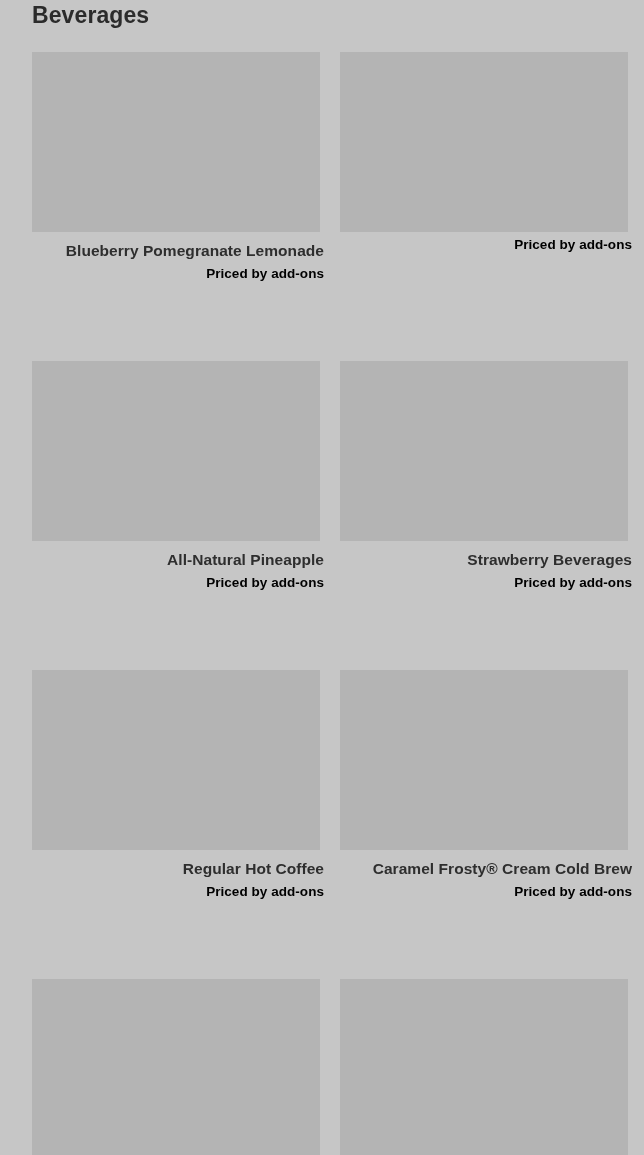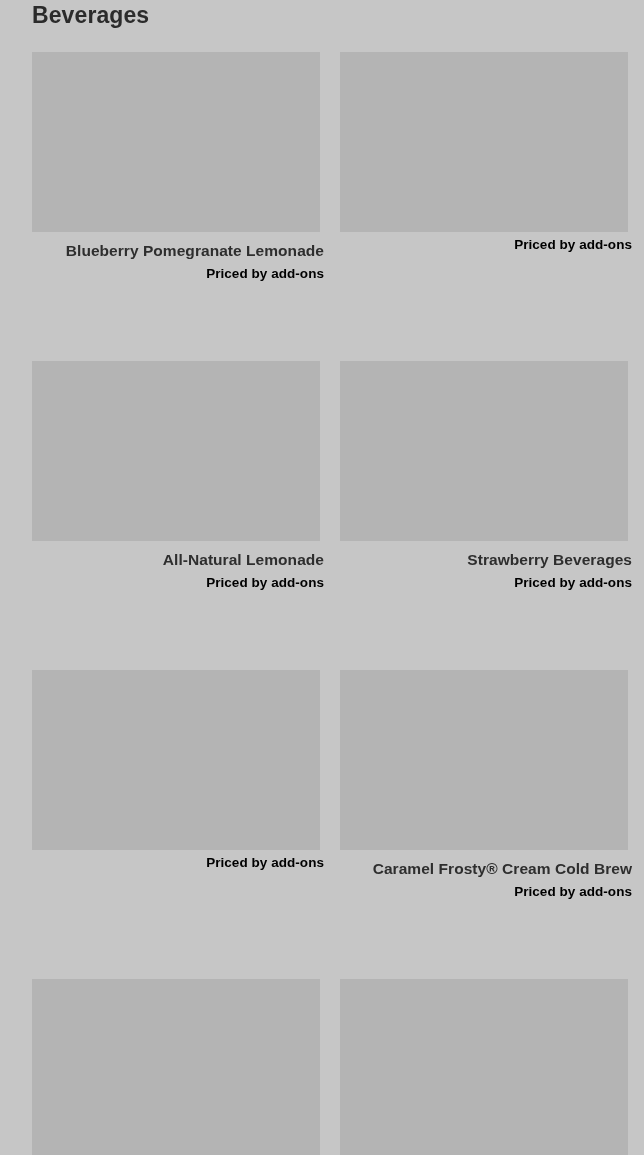--- a/index.html
+++ b/index.html
@@ -93,32 +93,33 @@
       <div class="product-price-note">Priced by add-ons</div>
     </div>
 
     <div class="product-card">
       <div class="product-thumb"></div>
       <div class="product-price-note">Priced by add-ons</div>
     </div>
 
     <div class="product-card">
       <div class="product-thumb"></div>
-      <div class="product-title">All-Natural Lemonade</div>
+      <div class="product-title">All-Natural Pineapple</div>
       <div class="product-price-note">Priced by add-ons</div>
     </div>
 
     <div class="product-card">
       <div class="product-thumb"></div>
       <div class="product-title">Strawberry Beverages</div>
       <div class="product-price-note">Priced by add-ons</div>
     </div>
 
     <div class="product-card">
       <div class="product-thumb"></div>
+      <div class="product-title">Regular Hot Coffee</div>
       <div class="product-price-note">Priced by add-ons</div>
     </div>
 
     <div class="product-card">
       <div class="product-thumb"></div>
       <div class="product-title">Caramel Frosty® Cream Cold Brew</div>
       <div class="product-price-note">Priced by add-ons</div>
     </div>
 
     <div class="product-card">

